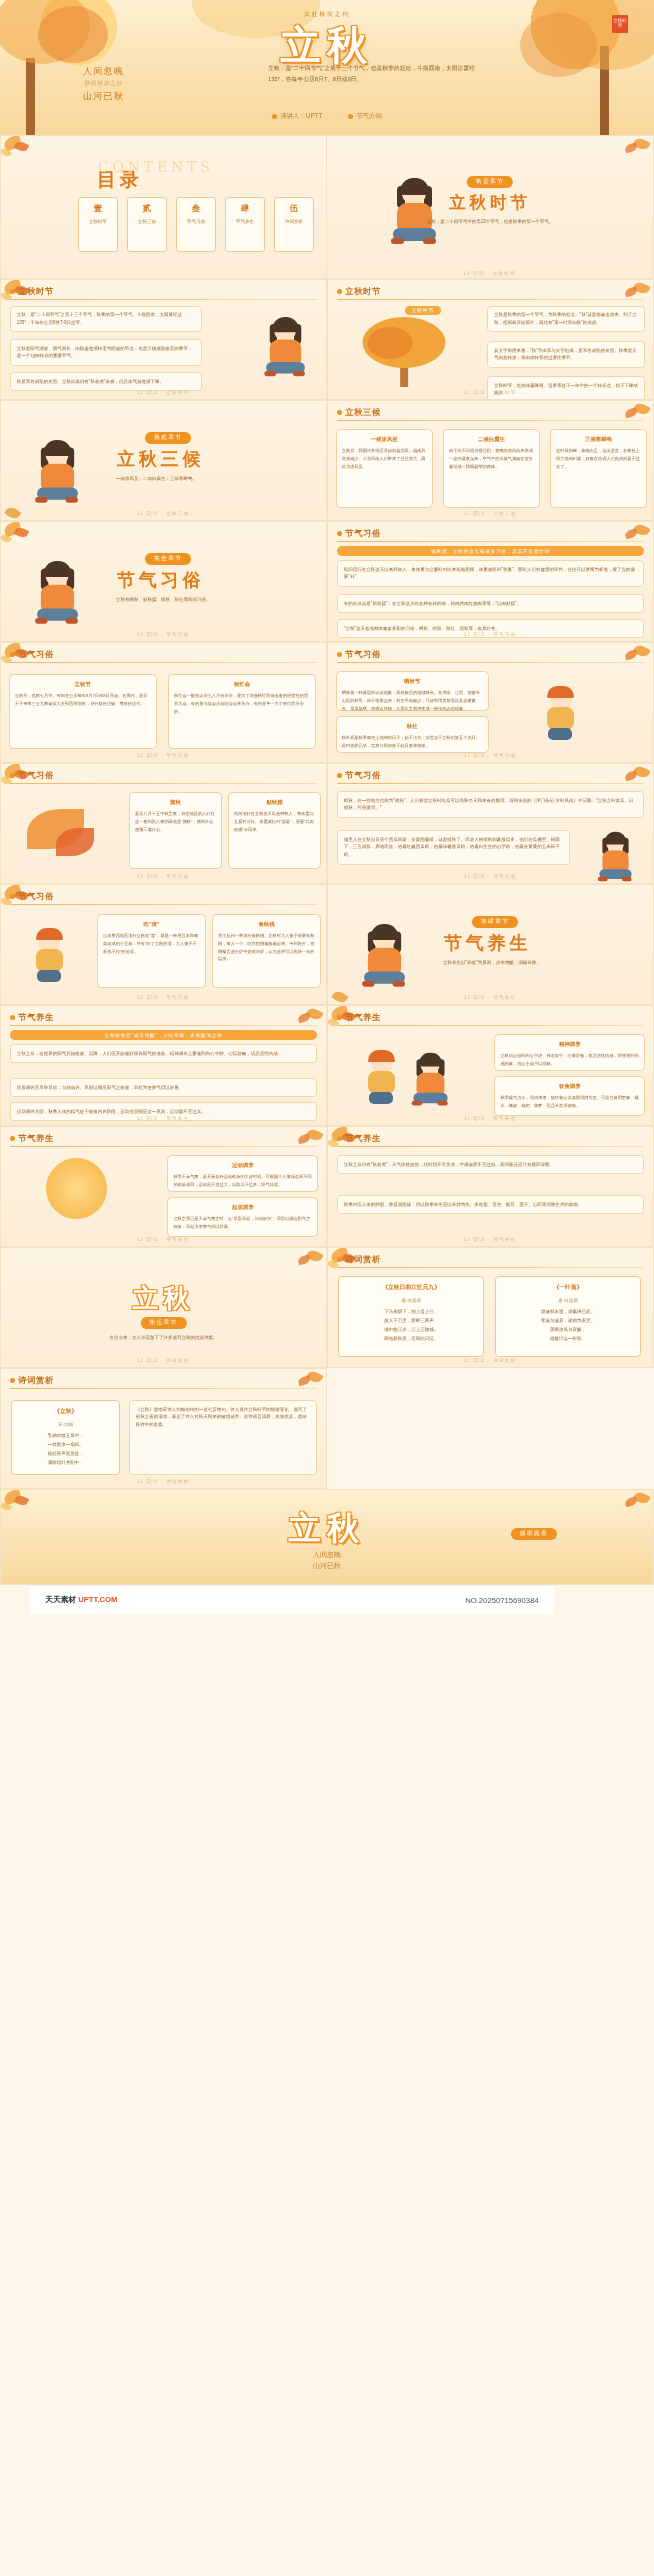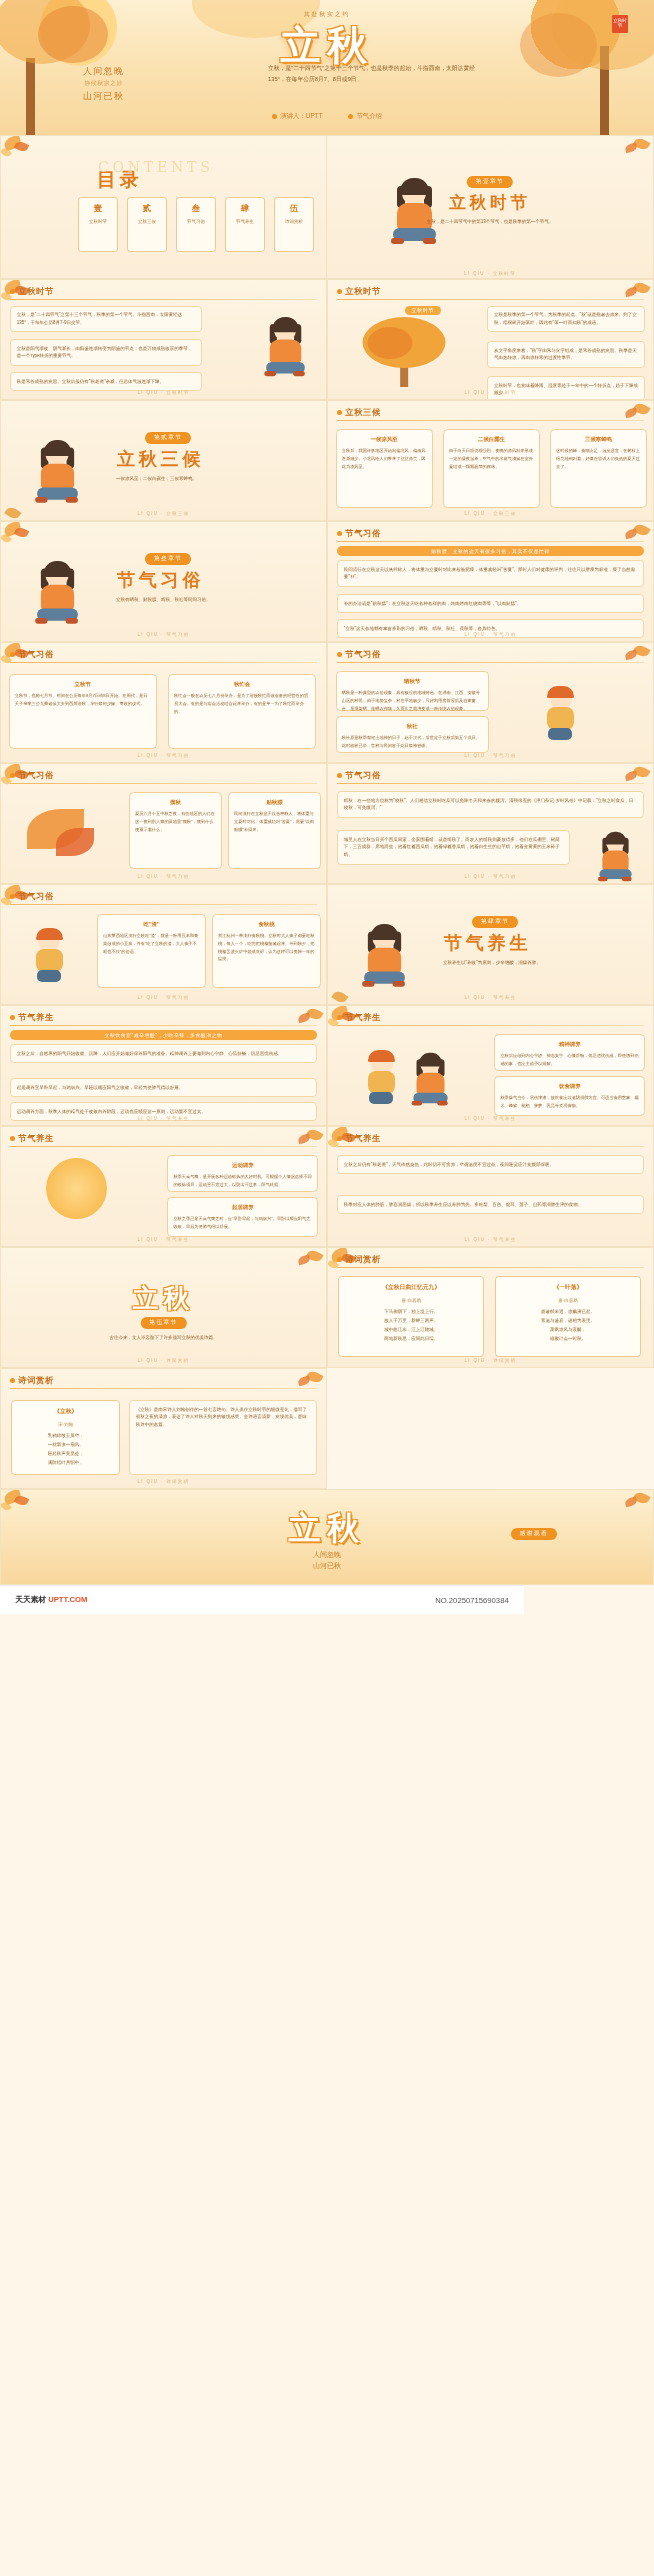--- a/index.html
+++ b/index.html
@@ -161,20 +161,21 @@
     font-size:4.5px; line-height:2; color:#8a5c27; text-align:center;
   }
   .poem .pt { font-size:5.8px; font-weight:bold; color:#d2781c; margin-bottom:2.6px; }
 
   
   .footer {
     width:524px; height:29px; background:#fff;
     display:flex; align-items:center; justify-content:space-between;
     padding:0 15.3px; font-size:7.7px; color:#555;
     border-top:0.6px solid #eee;
+    margin-left:30px;
   }
   .footer .brand { font-weight:bold; color:#333; }
   .footer .brand .red { color:#e2502a; }
 </style>
 </head>
 <body>
 
 <div class="page">
 
   <div class="hero">

